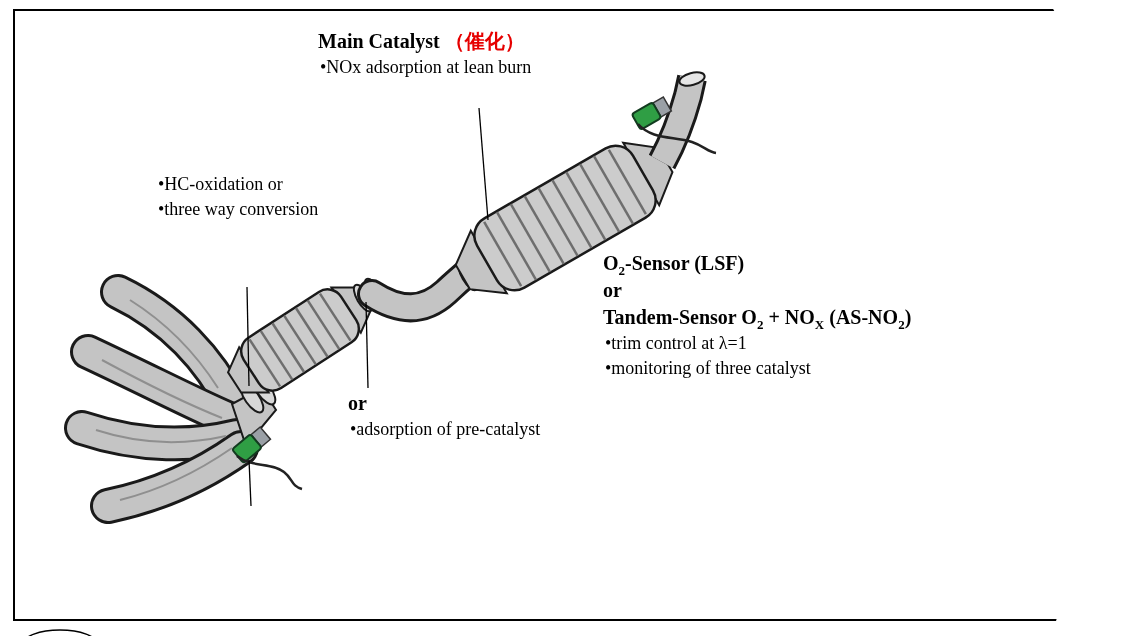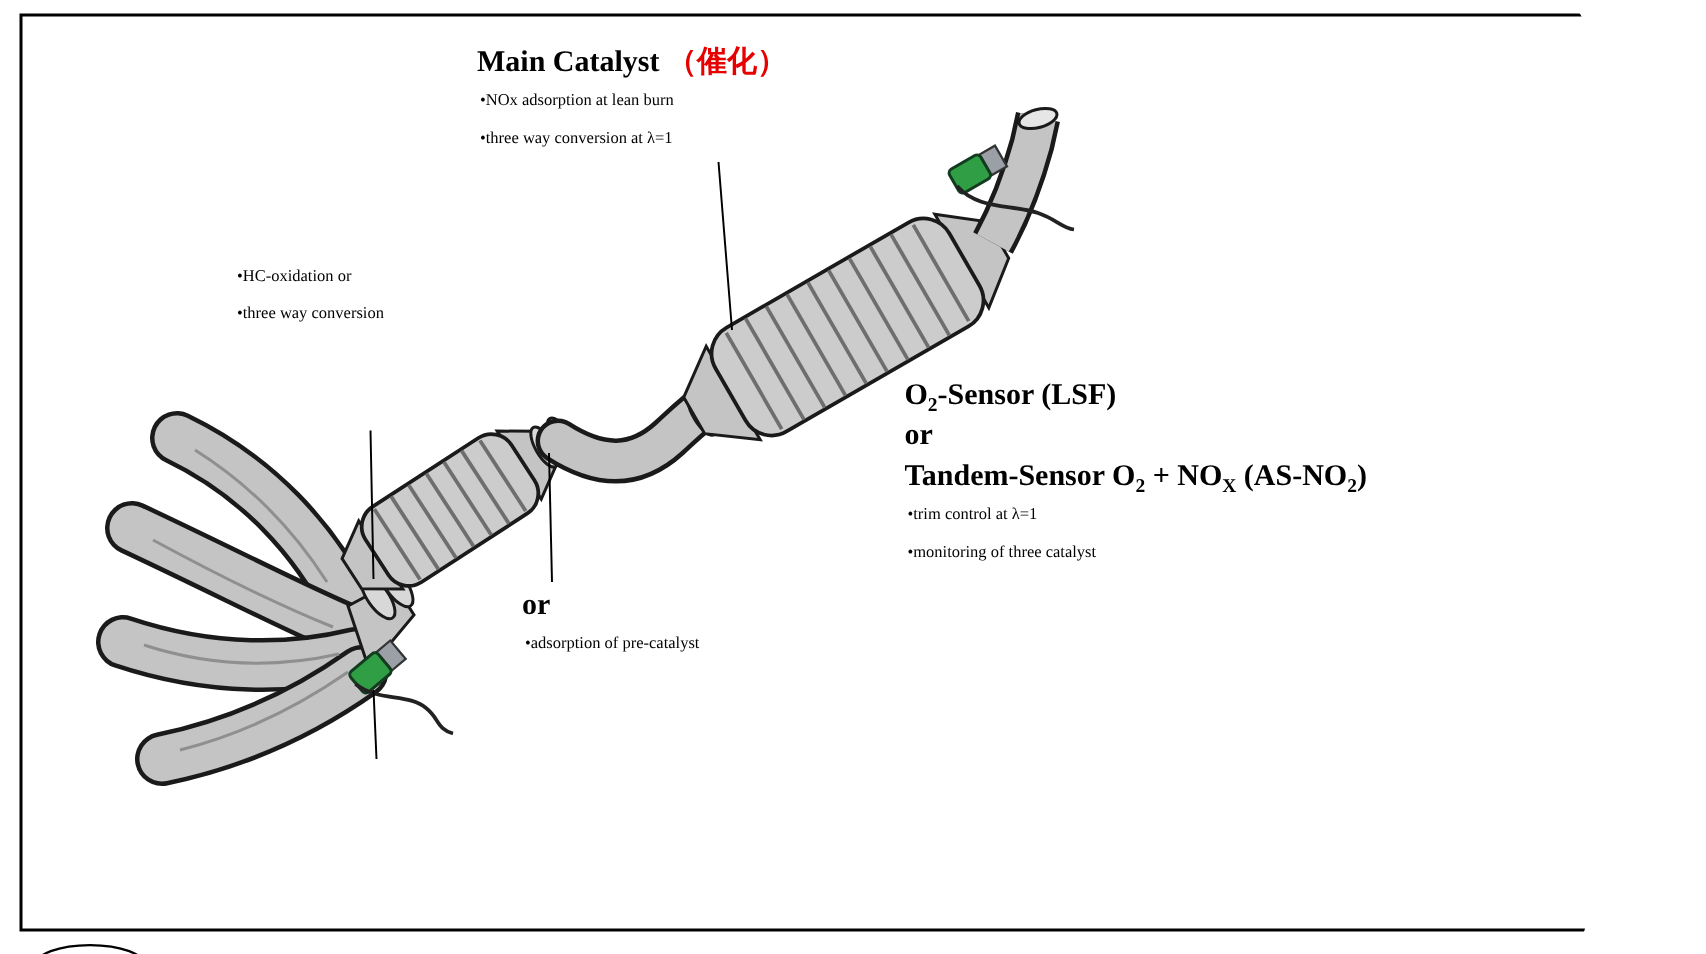--- a/index.html
+++ b/index.html
@@ -3,21 +3,21 @@
 <meta charset="utf-8">
 <style>
   html,body{margin:0;padding:0;background:#fff;}
   .stage{
     position:relative;width:1057px;height:636px;background:#fff;overflow:hidden;
     font-family:"Liberation Serif","DejaVu Serif",serif;color:#000;border-radius:21px;
   }
   .stage svg{position:absolute;left:0;top:0;}
   .label{position:absolute;white-space:nowrap;}
   .label .t{font-weight:bold;font-size:20px;line-height:27px;}
-  .label .b{font-size:11px;line-height:25px;padding-left:2px;}
+  .label .b{font-size:18px;line-height:25px;padding-left:2px;}
   sub{font-size:0.65em;line-height:0;}
 </style>
 </head>
 <body>
 
 <div class="stage">
 
   <svg width="1137" height="636" viewBox="0 0 1137 636">
 
     <rect x="14" y="10" width="1108" height="610" fill="none" stroke="#000" stroke-width="2"></rect>
@@ -121,21 +121,20 @@
     <line x1="247" y1="287" x2="249" y2="386" stroke="#000" stroke-width="1.3"></line>
     <line x1="368" y1="388" x2="366" y2="302" stroke="#000" stroke-width="1.3"></line>
     <line x1="251" y1="506" x2="249" y2="460" stroke="#000" stroke-width="1.3"></line>
 
     <ellipse cx="60" cy="644" rx="37" ry="14" fill="#fff" stroke="#000" stroke-width="1.5"></ellipse>
   </svg>
 
   <div class="label" style="left:318px;top:28px;">
     <div class="t"><span>Main Catalyst </span><span style="color: rgb(230, 0, 0);">（催化）</span></div>
     <div class="b">•NOx adsorption at lean burn</div>
-    <div class="b">•three way conversion at λ=1</div>
   </div>
 
   <div class="label" style="left:156px;top:172px;">
     <div class="b">•HC-oxidation or</div>
     <div class="b">•three way conversion</div>
   </div>
 
   <div class="label" style="left:603px;top:250px;">
     <div class="t"><span>O</span><sub>2</sub><span>-Sensor (LSF)</span></div>
     <div class="t">or</div>

